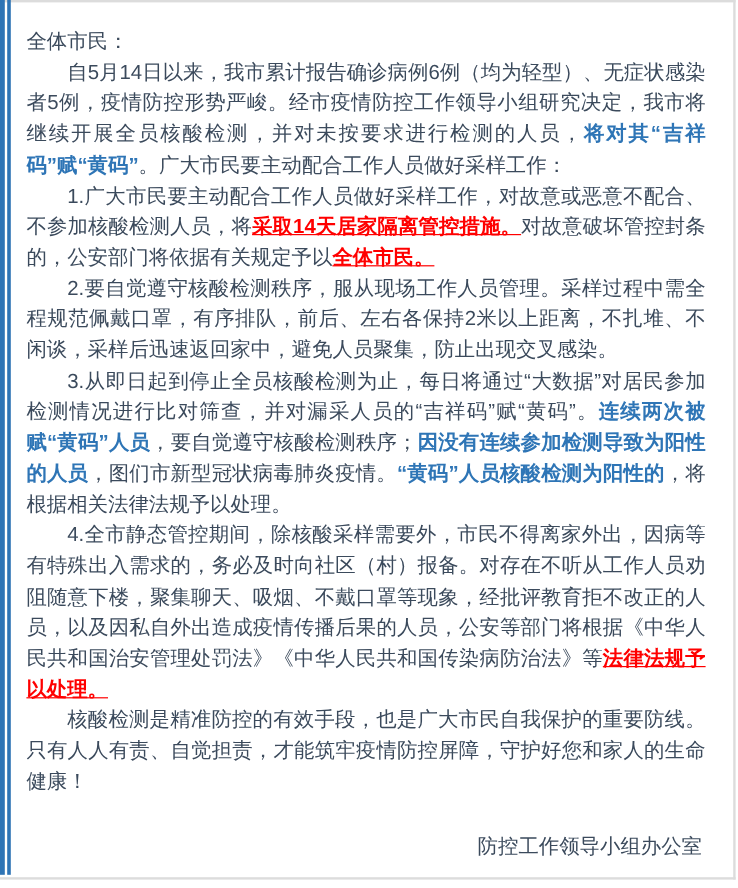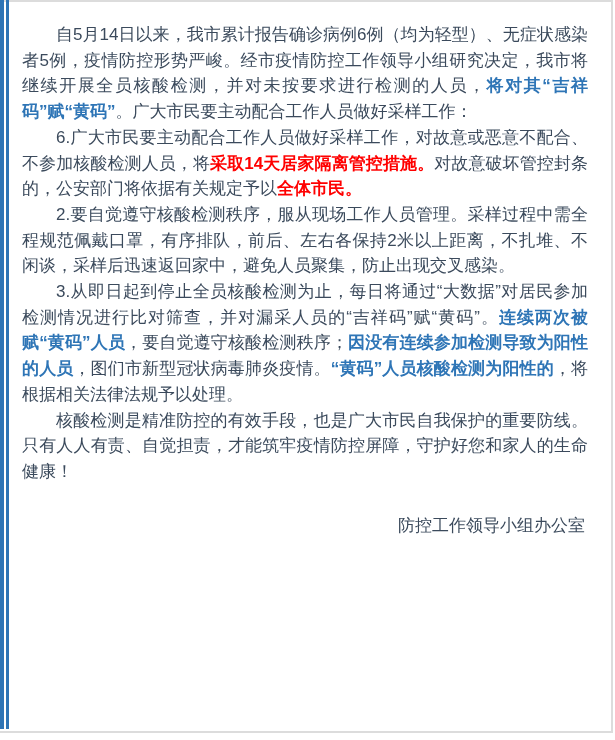--- a/index.html
+++ b/index.html
@@ -40,40 +40,42 @@
     color:var(--body-text);
     font-size:17px;
     line-height:25.7px;
     text-align:justify;
     text-justify:inter-ideograph;
   }
   .content p{margin:0;}
   .para.indent{text-indent:2em;}
   .run-normal{color:var(--body-text);}
   .run-blue{color:var(--hl-blue);font-weight:bold;}
-  .run-red{color:var(--hl-red);font-weight:bold;}
+  .run-red{color:var(--hl-red);font-weight:bold;text-decoration:underline;}
   .signature{
     margin-top:28px;
     text-align:right;
     line-height:26.3px;
     padding-right:3px;
   }
 </style>
 </head>
 <body>
 
 <div class="frame"></div>
 <div class="accent-bar outer"></div>
 <div class="accent-bar inner"></div>
 
 <div class="content">
+  <p class="para">全体市民：</p>
   <div>
       <p class="para indent"><span class="run-normal">自5月14日以来，我市累计报告确诊病例6例（均为轻型）、无症状感染者5例，疫情防控形势严峻。经市疫情防控工作领导小组研究决定，我市将继续开展全员核酸检测，并对未按要求进行检测的人员，</span><span class="run-blue">将对其“吉祥码”赋“黄码”</span><span class="run-normal">。广大市民要主动配合工作人员做好采样工作：</span></p>
-      <p class="para indent"><span class="run-normal">6.广大市民要主动配合工作人员做好采样工作，对故意或恶意不配合、不参加核酸检测人员，将</span><span class="run-red">采取14天居家隔离管控措施。</span><span class="run-normal">对故意破坏管控封条的，公安部门将依据有关规定予以</span><span class="run-red">全体市民。</span></p>
+      <p class="para indent"><span class="run-normal">1.广大市民要主动配合工作人员做好采样工作，对故意或恶意不配合、不参加核酸检测人员，将</span><span class="run-red">采取14天居家隔离管控措施。</span><span class="run-normal">对故意破坏管控封条的，公安部门将依据有关规定予以</span><span class="run-red">全体市民。</span></p>
       <p class="para indent"><span class="run-normal">2.要自觉遵守核酸检测秩序，服从现场工作人员管理。采样过程中需全程规范佩戴口罩，有序排队，前后、左右各保持2米以上距离，不扎堆、不闲谈，采样后迅速返回家中，避免人员聚集，防止出现交叉感染。</span></p>
       <p class="para indent"><span class="run-normal">3.从即日起到停止全员核酸检测为止，每日将通过“大数据”对居民参加检测情况进行比对筛查，并对漏采人员的“吉祥码”赋“黄码”。</span><span class="run-blue">连续两次被赋“黄码”人员</span><span class="run-normal">，要自觉遵守核酸检测秩序；</span><span class="run-blue">因没有连续参加检测导致为阳性的人员</span><span class="run-normal">，图们市新型冠状病毒肺炎疫情。</span><span class="run-blue">“黄码”人员核酸检测为阳性的</span><span class="run-normal">，将根据相关法律法规予以处理。</span></p>
+      <p class="para indent"><span class="run-normal">4.全市静态管控期间，除核酸采样需要外，市民不得离家外出，因病等有特殊出入需求的，务必及时向社区（村）报备。对存在不听从工作人员劝阻随意下楼，聚集聊天、吸烟、不戴口罩等现象，经批评教育拒不改正的人员，以及因私自外出造成疫情传播后果的人员，公安等部门将根据《中华人民共和国治安管理处罚法》《中华人民共和国传染病防治法》等</span><span class="run-red">法律法规予以处理。</span></p>
       <p class="para indent"><span class="run-normal">核酸检测是精准防控的有效手段，也是广大市民自我保护的重要防线。只有人人有责、自觉担责，才能筑牢疫情防控屏障，守护好您和家人的生命健康！</span></p>
     </div>
   <div class="signature">
     <div>防控工作领导小组办公室</div>
 
   </div>
 </div>
 
 </body></html>

